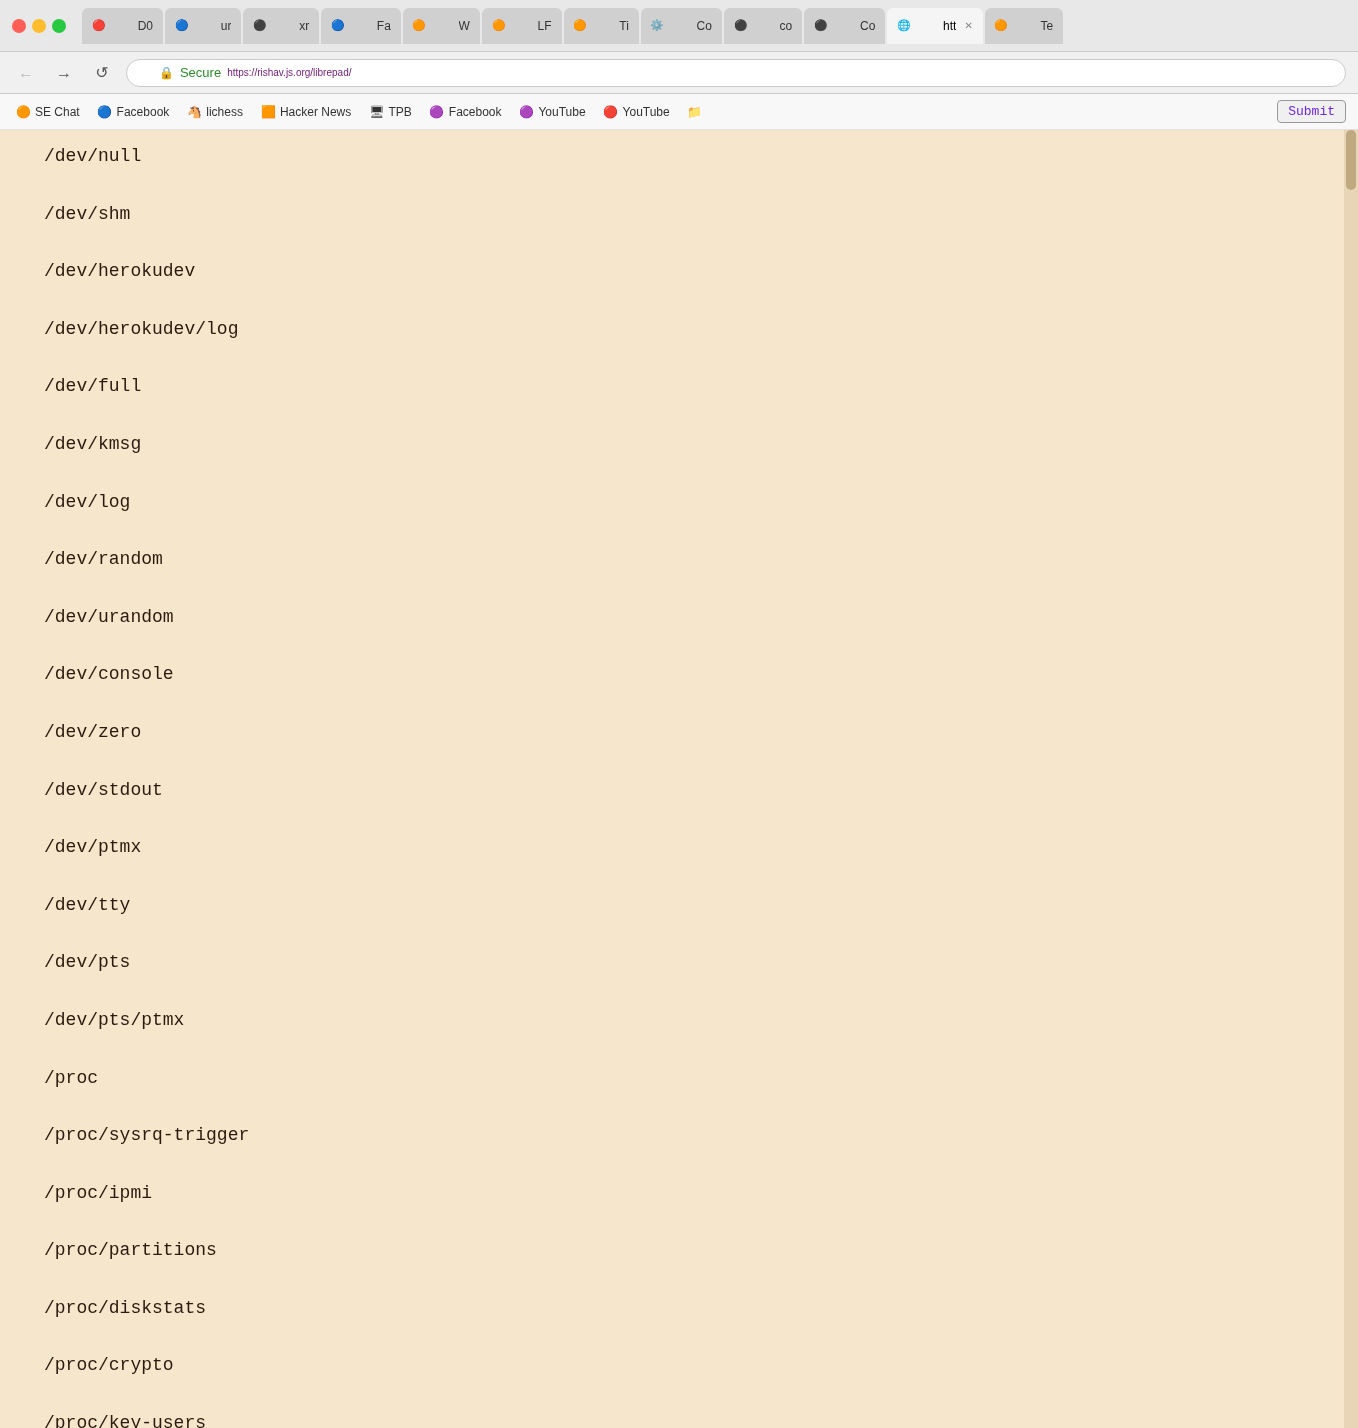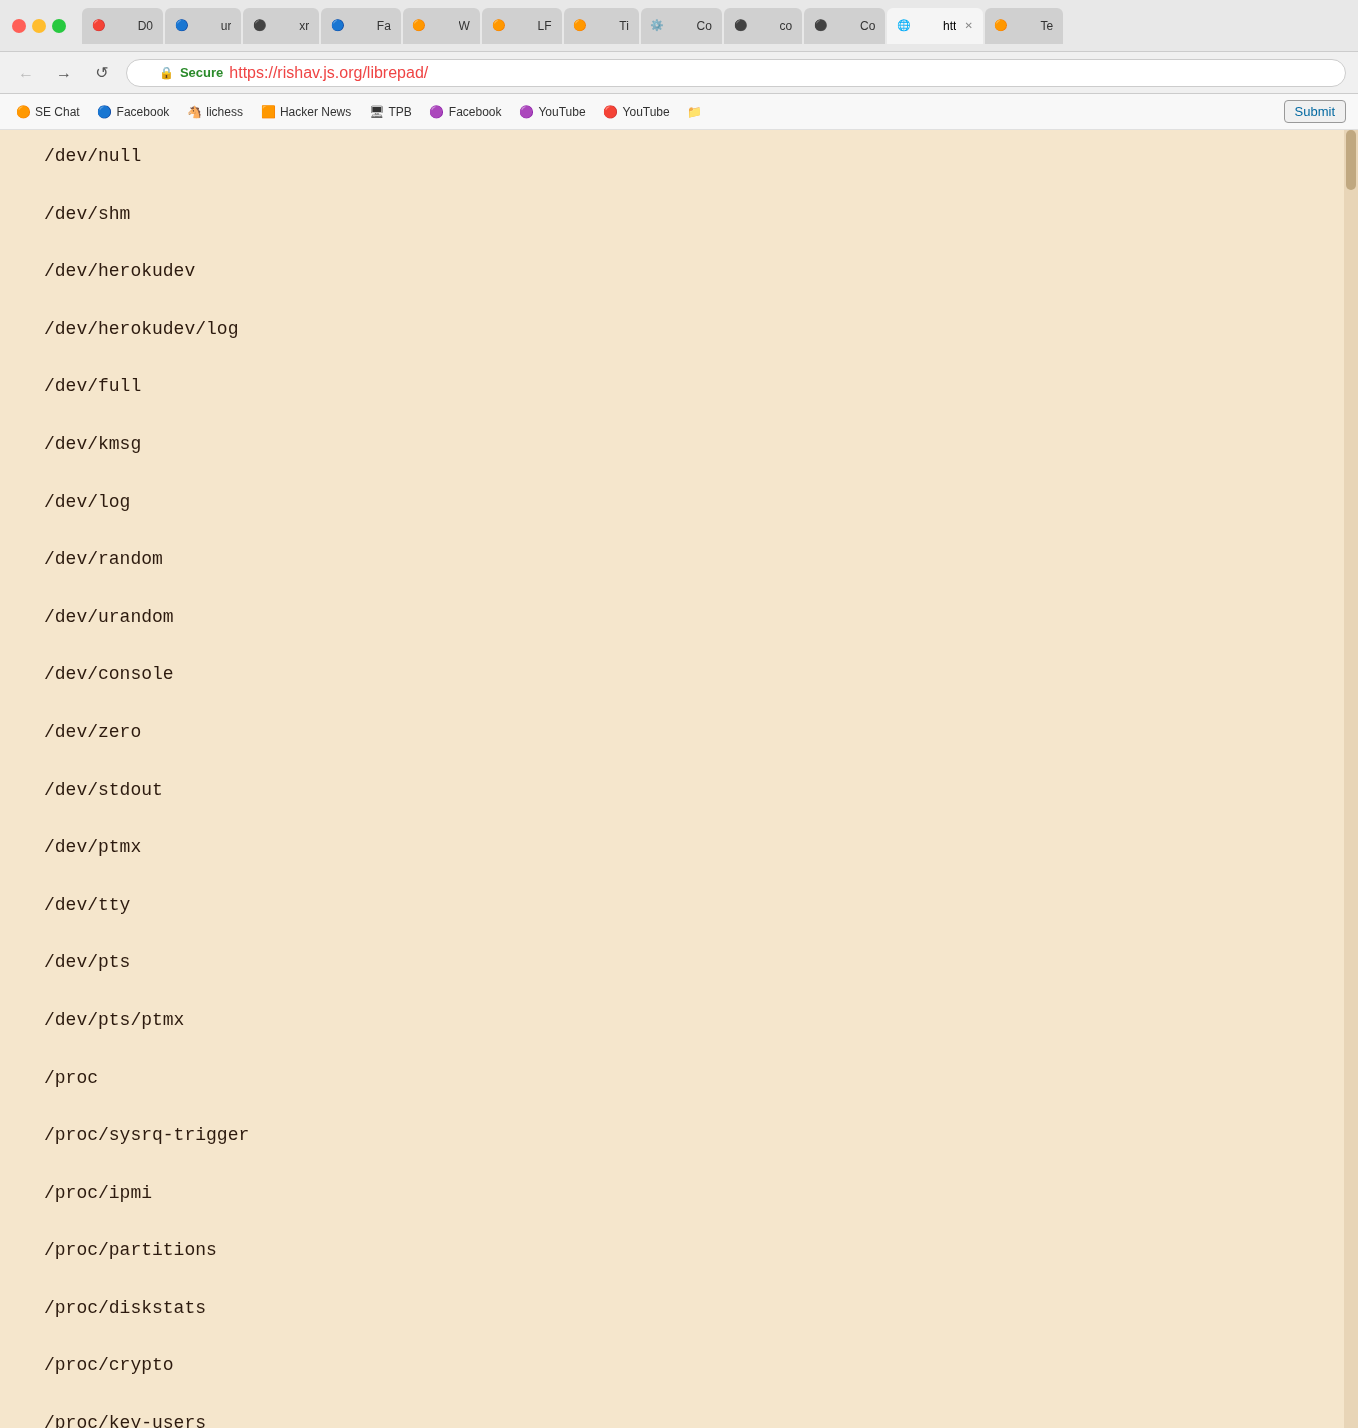--- a/index.html
+++ b/index.html
@@ -82,22 +82,22 @@
       border-radius: 14px;
       padding: 0 12px 0 32px;
       font-size: 13px;
       background: #fff;
       display: flex;
       align-items: center;
       gap: 6px;
       position: relative;
     }
     .address-input .lock { color: #2a8a2a; font-size: 12px; }
-    .address-input .secure-label { color: #2a8a2a; font-size: 13px; font-weight: 700; }
-    .address-input .url { font-size: 16px; color: #ef4444; }
+    .address-input .secure-label { color: #2a8a2a; font-size: 13px; font-weight: 400; }
+    .address-input .url { font-size: 10px; color: #701a75; }
 
     
     .bookmarks-bar {
       background: #f8f8f8;
       height: 36px;
       display: flex;
       align-items: center;
       padding: 0 8px;
       gap: 2px;
       border-bottom: 1px solid #e0e0e0;
@@ -118,21 +118,22 @@
     
     .submit-btn {
       margin-left: auto;
       margin-right: 4px;
       padding: 3px 10px;
       background: #f0f0f0;
       border: 1px solid #999;
       border-radius: 4px;
       font-size: 13px;
       cursor: pointer;
-      color: #0369a1;
+      color: #6d28d9;
+      font-family: Liberation Mono, monospace;
     }
 
     
     .content {
       background: #f5e6cc;
       min-height: calc(1428px - 130px);
       padding: 12px 16px;
       font-family: 'Courier New', Courier, monospace;
       font-size: 18px;
       line-height: 1.6;

